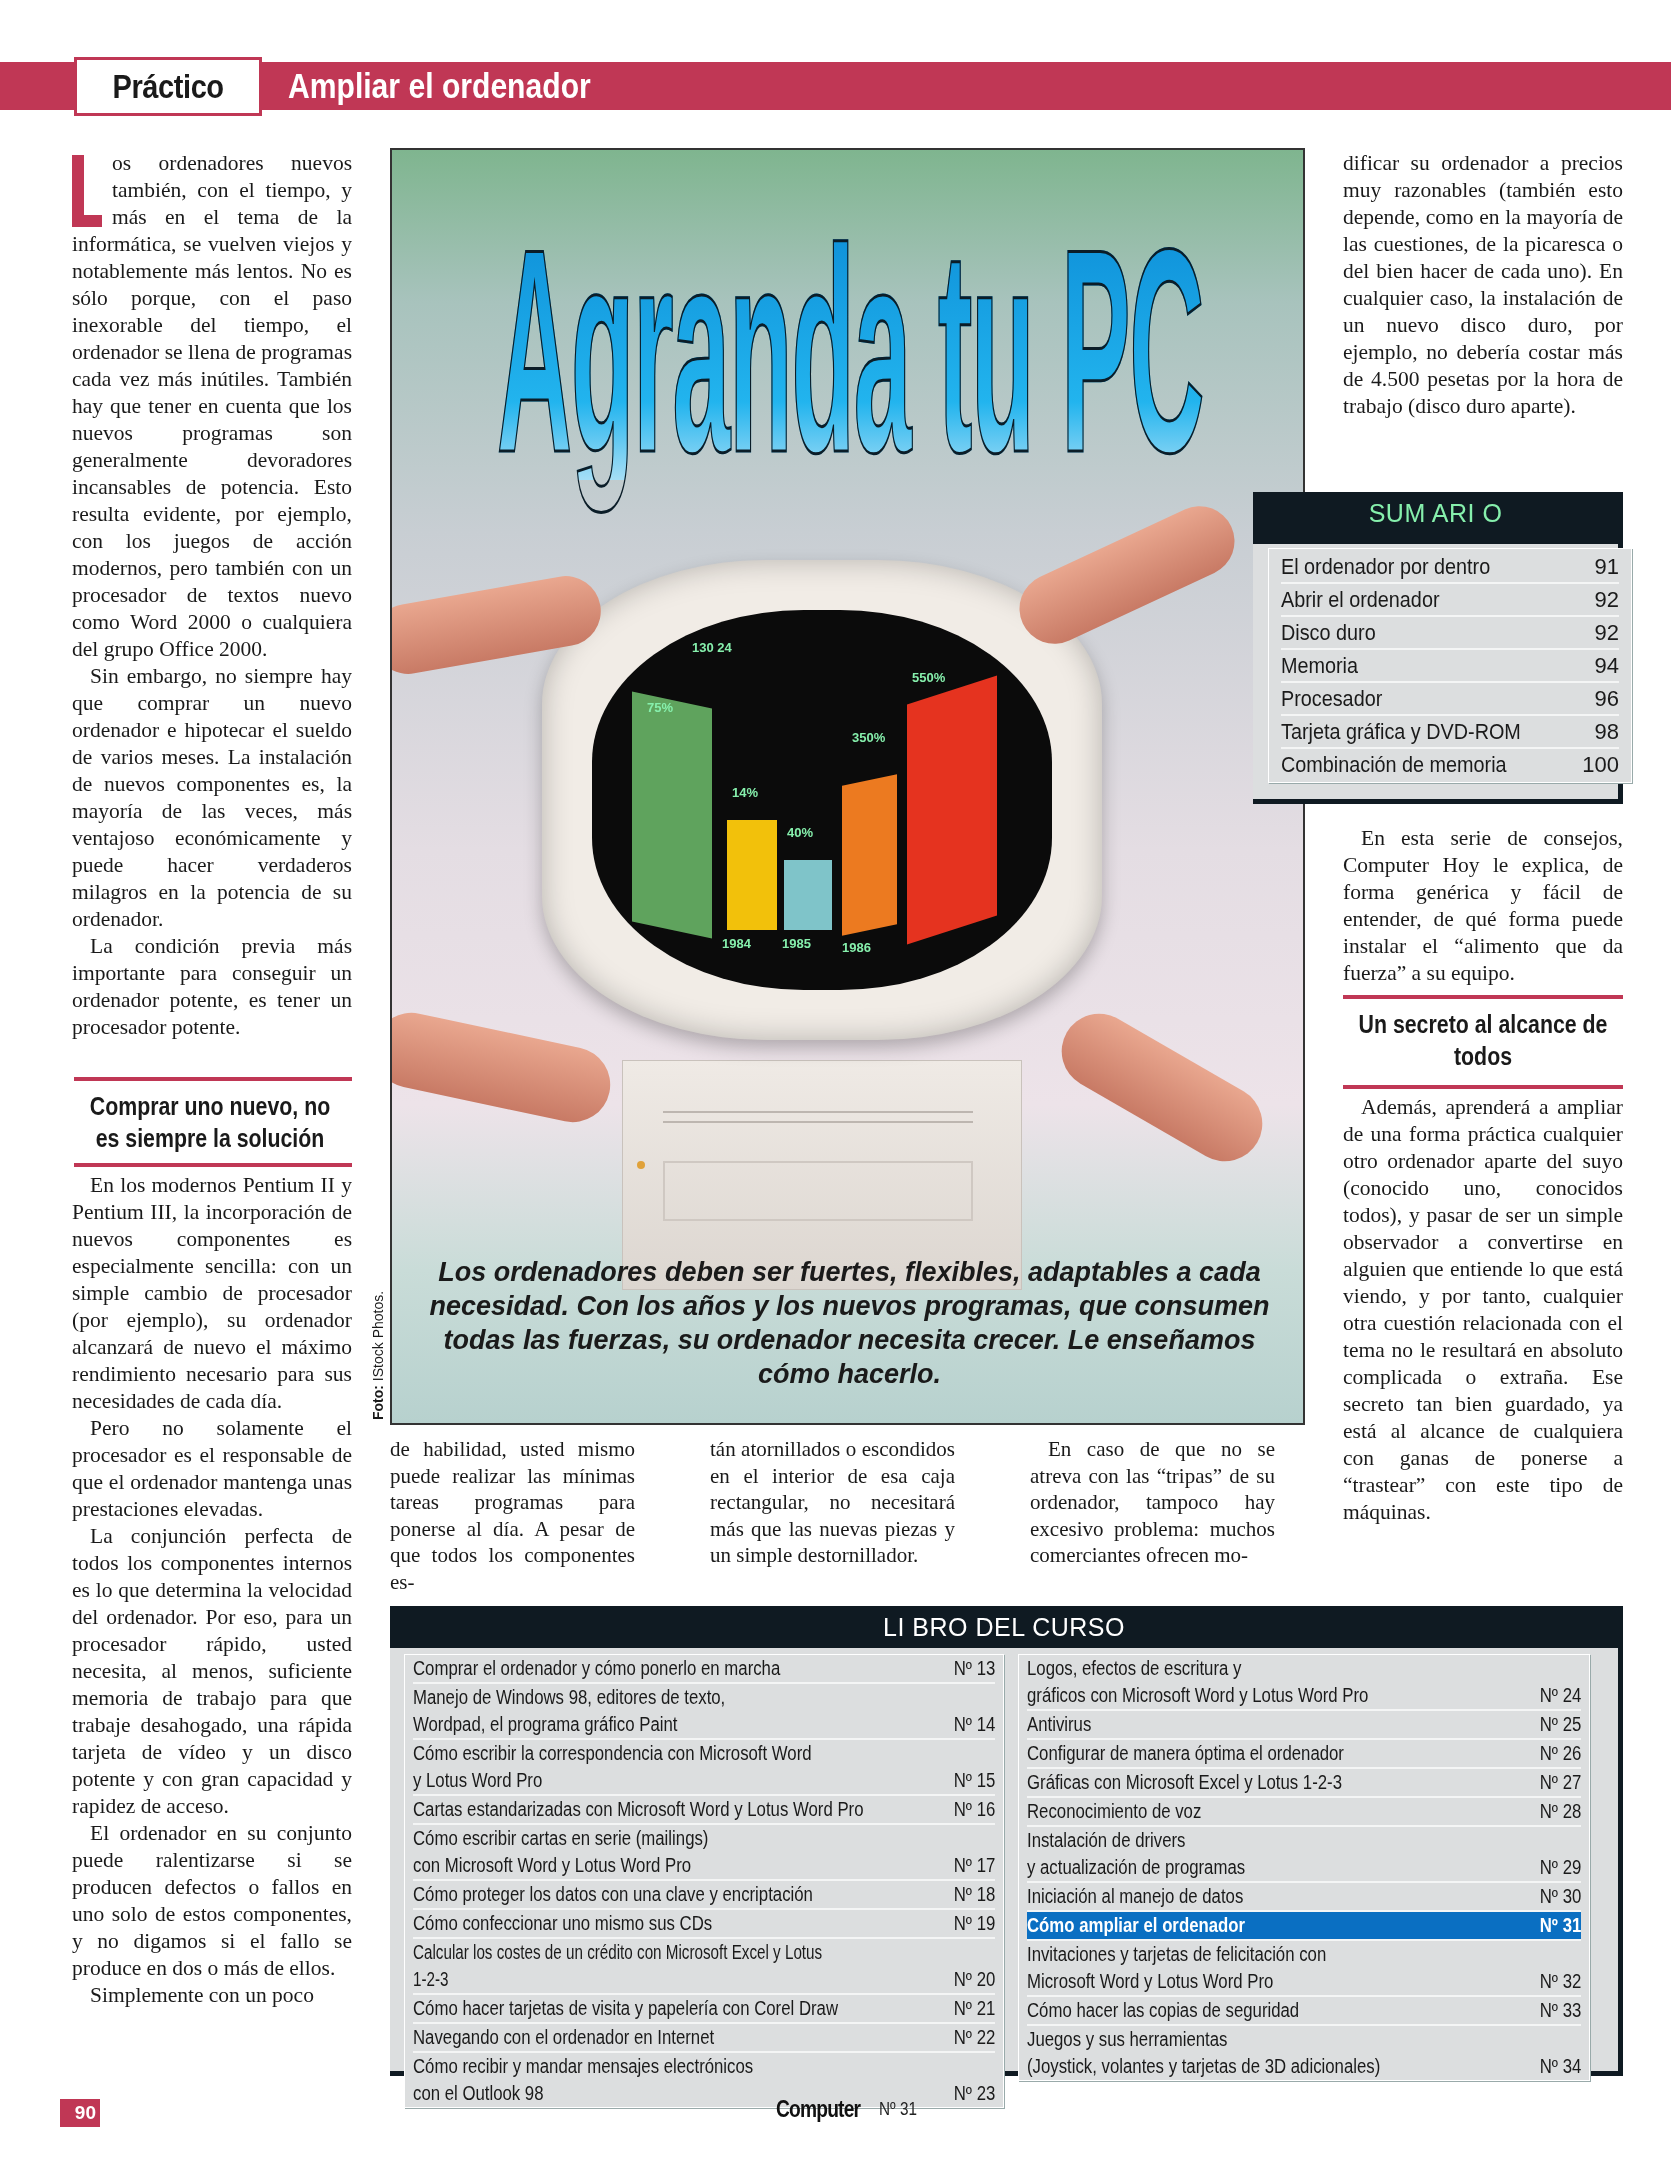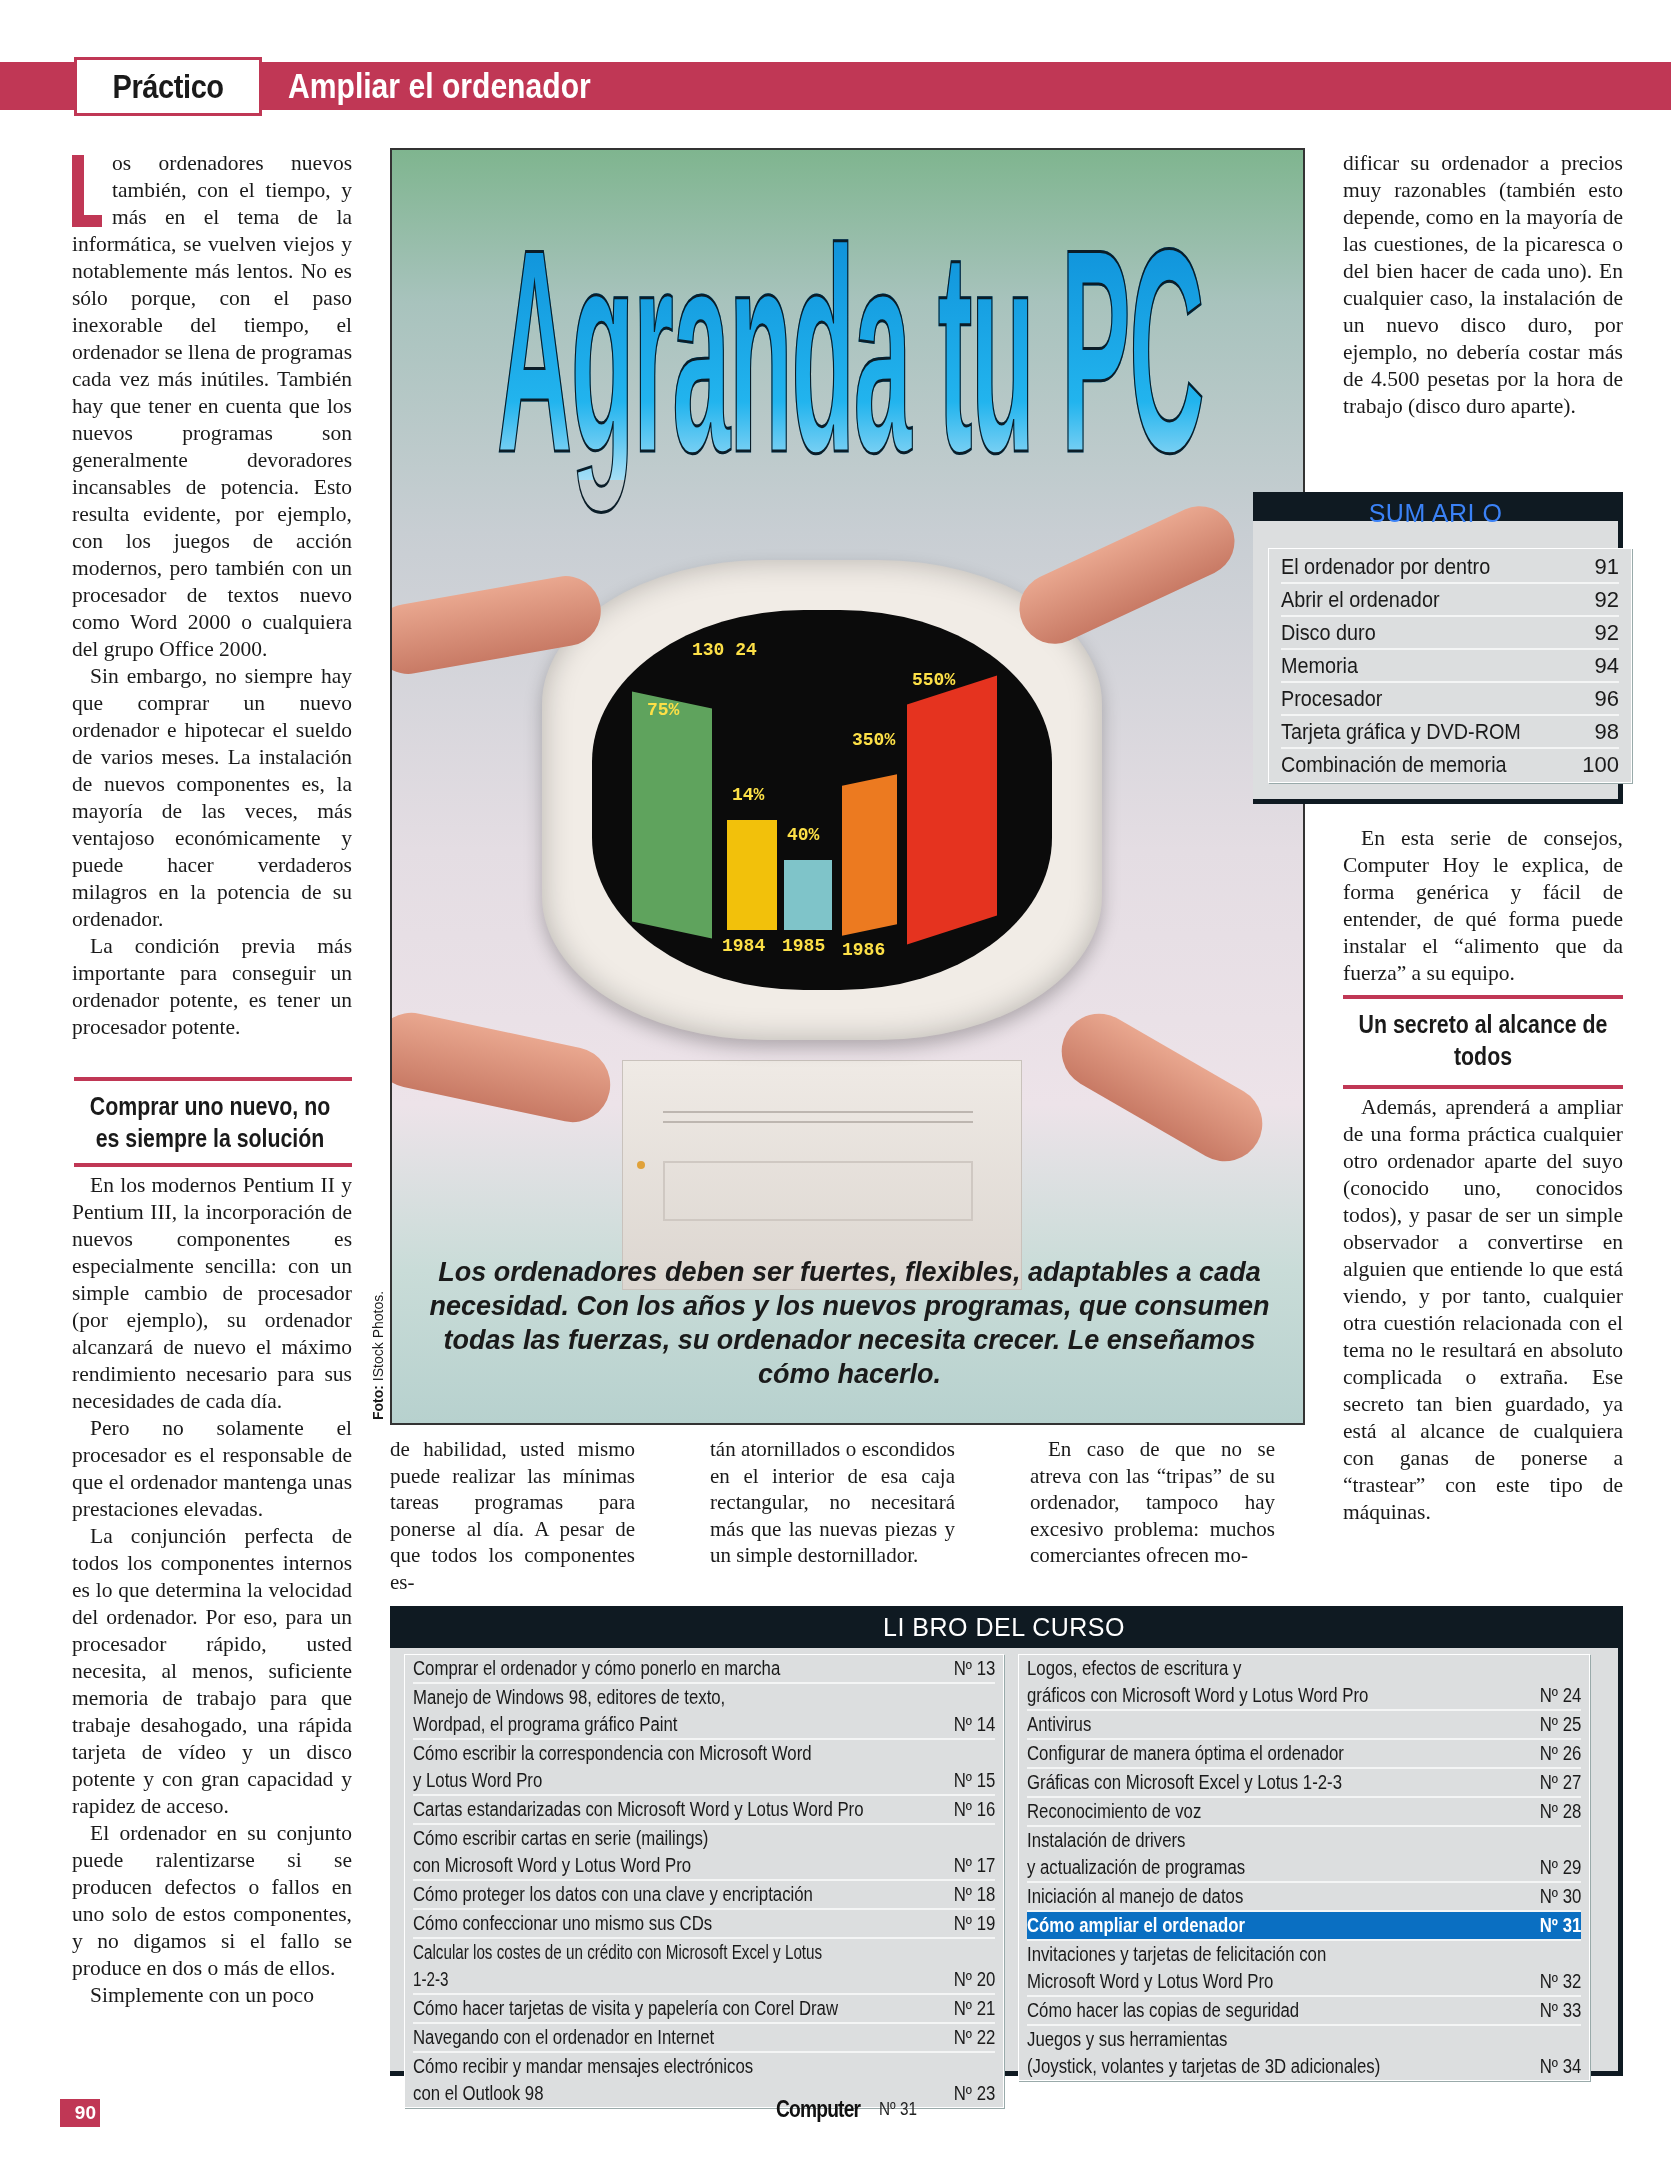--- a/index.html
+++ b/index.html
@@ -33,34 +33,34 @@
           background: linear-gradient(180deg, #7fb58f 0%, #a8c3bd 12%, #c8ced3 30%, #e4dde3 55%, #ede3e9 75%, #c9dcd8 88%, #b7d1ce 100%); }
   .hero-title-wrap { position: absolute; left: 0; top: 0; width: 915px; height: 330px; display: flex; justify-content: center; align-items: flex-end; }
   .hero-title-text { font-family: "Liberation Sans", sans-serif; font-weight: bold; font-size: 290px; line-height: 260px; color: #1ea9e8;
           -webkit-text-stroke: 3px #0b1d28; transform: scale(0.36, 1); white-space: nowrap; letter-spacing: -4px;
           background: linear-gradient(180deg, #0e8fd8 0%, #22b4ee 70%, #a5def6 100%); -webkit-background-clip: text; background-clip: text; -webkit-text-fill-color: transparent; }
 
   .monitor-frame { position: absolute; left: 150px; top: 410px; width: 560px; height: 480px; background: #f1ece6; border-radius: 40% 40% 40% 40% / 30% 30% 30% 30%;
           box-shadow: inset 0 0 30px rgba(0,0,0,0.25), 0 8px 18px rgba(0,0,0,0.25); }
   .monitor-screen { position: absolute; left: 200px; top: 460px; width: 460px; height: 380px; background: #0b0b0b; border-radius: 46% 46% 46% 46% / 40% 40% 40% 40%; overflow: hidden; }
   .bar { position: absolute; bottom: 60px; }
-  .bar-label { position: absolute; font-family: Liberation Mono, monospace; font-weight: bold; font-size: 18px; color: #fde047; }
+  .bar-label { position: absolute; font-family: Liberation Sans, sans-serif; font-weight: bold; font-size: 13px; color: #86efac; }
   .pc-base { position: absolute; left: 230px; top: 910px; width: 400px; height: 230px; background: linear-gradient(180deg, #efeae5, #dcd6d0); border: 1px solid #c9c2bc; }
   .pc-slot { position: absolute; left: 40px; top: 50px; width: 310px; height: 12px; border-top: 2px solid #bdb6b0; border-bottom: 2px solid #bdb6b0; }
   .pc-slot2 { position: absolute; left: 40px; top: 100px; width: 310px; height: 60px; border: 2px solid #cfc8c2; }
   .pc-led { position: absolute; left: 14px; top: 100px; width: 8px; height: 8px; background: #e0a23a; border-radius: 50%; }
   .hand { position: absolute; background: linear-gradient(180deg, #e9a78f, #c87a65); border-radius: 40px; }
   .hero-caption { position: absolute; left: 20px; top: 1105px; width: 875px; text-align: center; font-family: "Liberation Sans", sans-serif; font-style: italic; font-weight: bold;
           font-size: 27px; line-height: 34px; color: #1a1a1a; }
   .photo-credit { position: absolute; left: 370px; top: 1420px; transform: rotate(-90deg); transform-origin: left top; font-family: "Liberation Sans", sans-serif; font-size: 14px; color: #1a1a1a; white-space: nowrap; }
   .photo-credit b { font-weight: bold; }
 
   
   .sumario { position: absolute; left: 1253px; top: 492px; width: 370px; height: 312px; background: #dcdedf; border-right: 5px solid #0f1a22; border-bottom: 5px solid #0f1a22; }
-  .sumario-head { height: 29px; background: #0f1a22; color: #3b82f6; font-family: "Liberation Sans", sans-serif; font-size: 25px; line-height: 42px; text-align: center; letter-spacing: 0.5px; }
+  .sumario-head { height: 52px; background: #0f1a22; color: #86efac; font-family: "Liberation Sans", sans-serif; font-size: 25px; line-height: 42px; text-align: center; letter-spacing: 0.5px; }
   .sumario-list { position: absolute; left: 15px; top: 56px; width: 364px; background: #dcdedf; border: 1px solid #fff; box-shadow: 1px 1px 0 #9aa; padding: 2px 12px; }
   .sumario-row { display: flex; justify-content: space-between; font-family: "Liberation Sans", sans-serif; font-size: 22px; line-height: 31px; border-bottom: 2px solid #f4f5f5; transform-origin: left; }
   .sumario-row:last-child { border-bottom: none; }
   .sumario-row .t { transform: scaleX(0.9); transform-origin: left; display: inline-block; white-space: nowrap; }
 
   
   .libro { position: absolute; left: 390px; top: 1606px; width: 1233px; height: 470px; background: #dcdedf; border-right: 5px solid #0f1a22; border-bottom: 5px solid #0f1a22; }
   .libro-head { height: 42px; background: #0f1a22; color: #fff; font-family: "Liberation Sans", sans-serif; font-size: 25px; line-height: 42px; text-align: center; letter-spacing: 0.5px; }
   .libro-col { position: absolute; top: 48px; background: #dcdedf; border: 1px solid #fff; box-shadow: 1px 1px 0 #9aa; padding: 0 8px; }
   .libro-col.left { left: 14px; width: 600px; }

